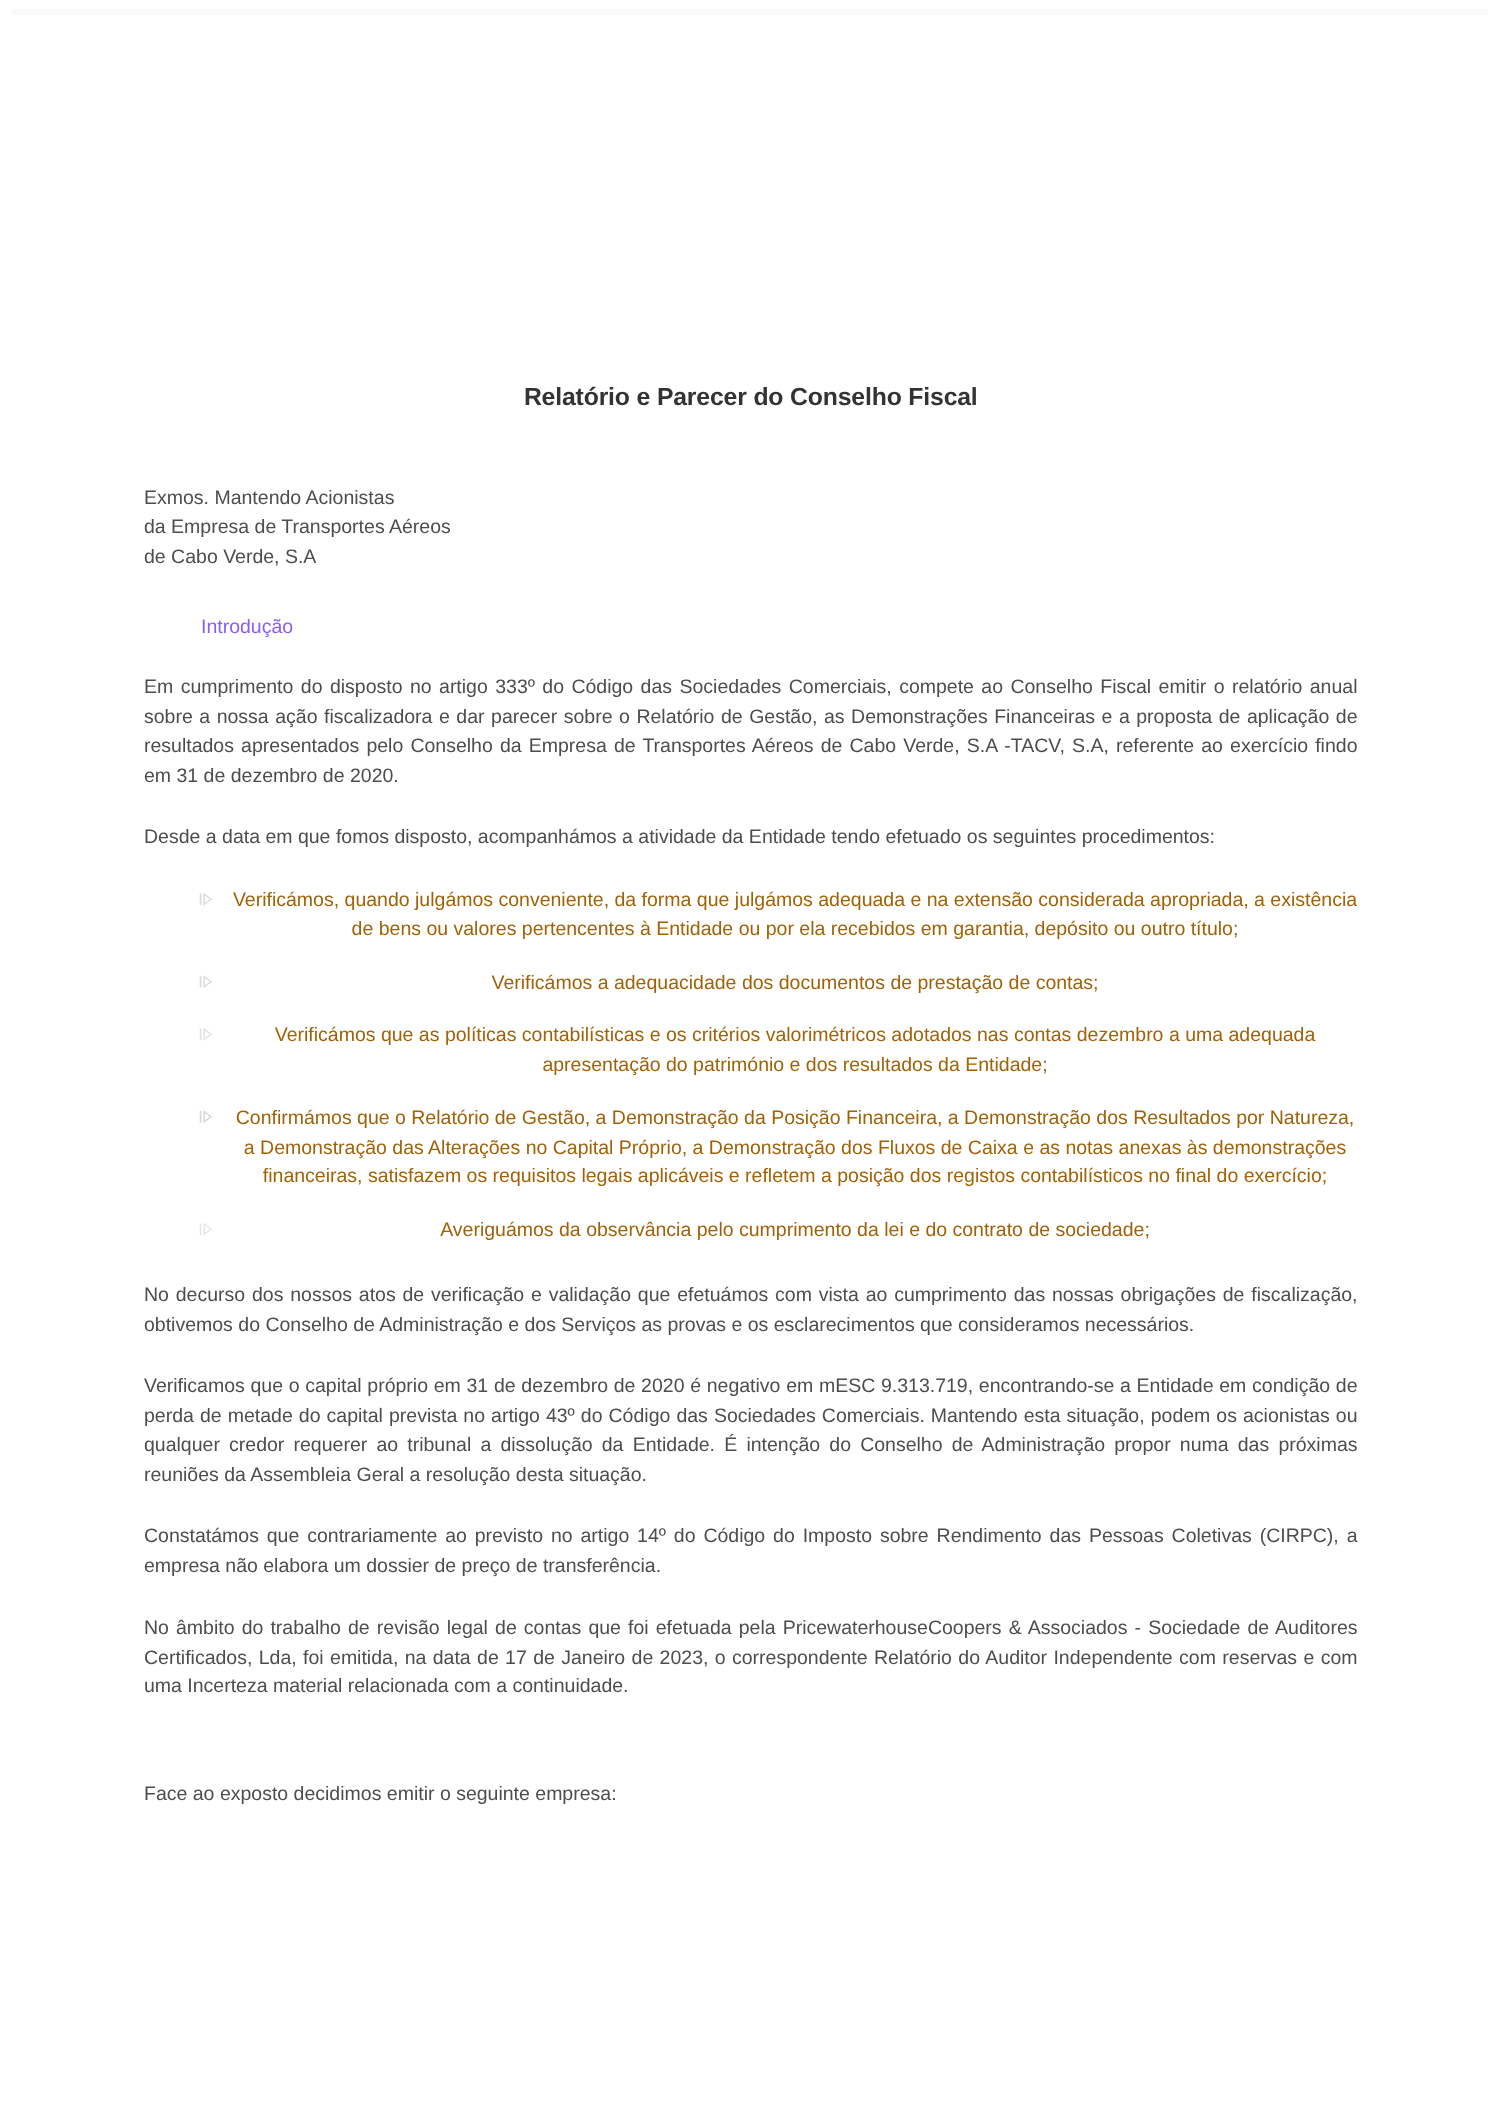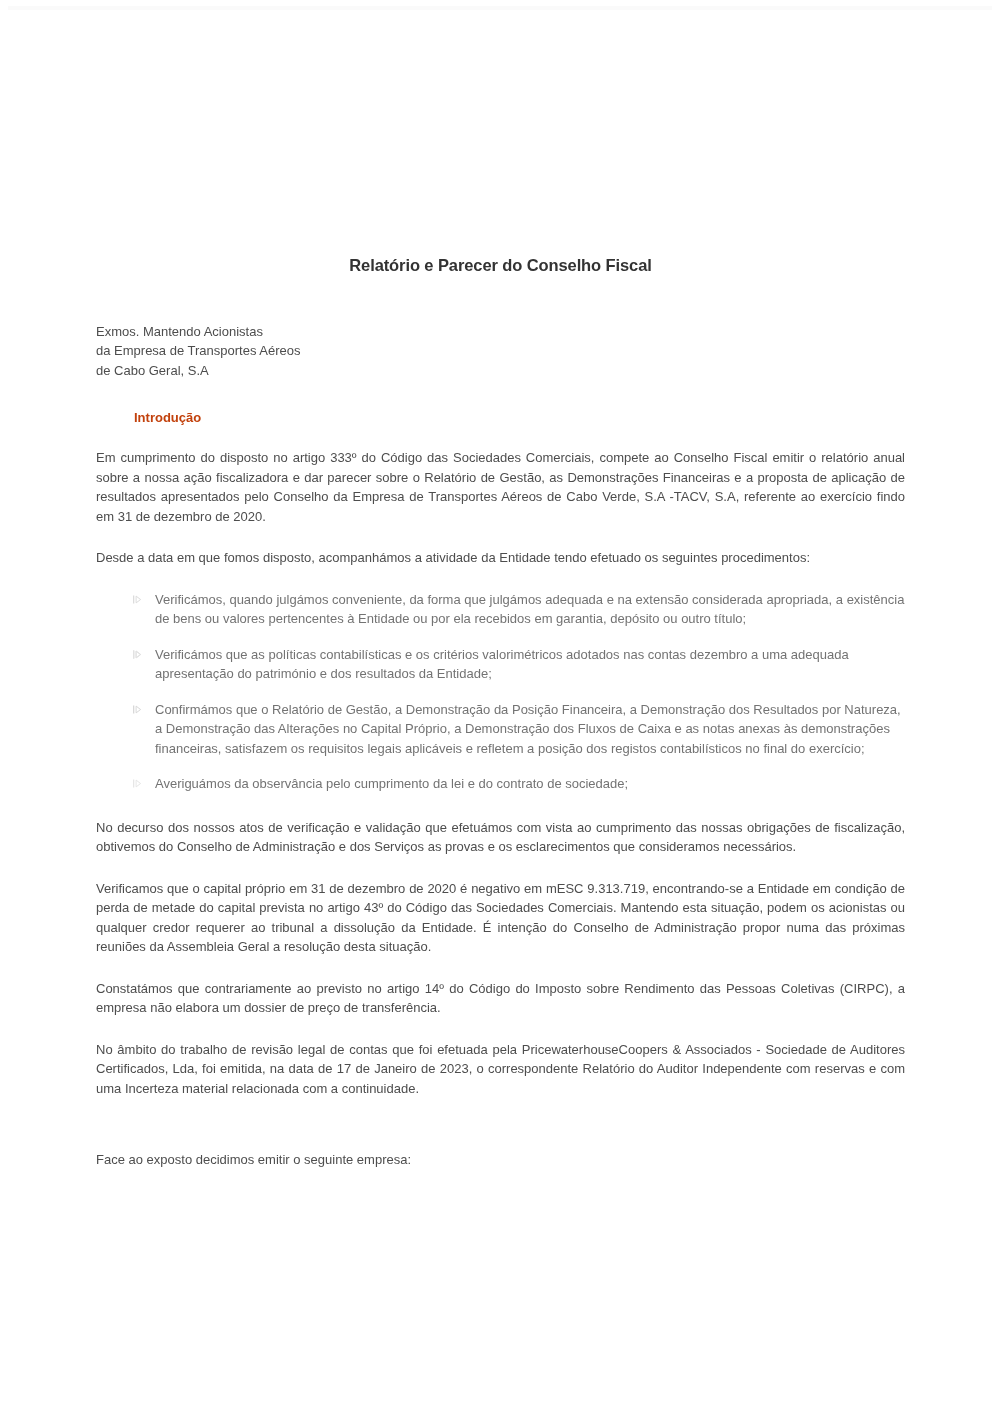--- a/index.html
+++ b/index.html
@@ -57,22 +57,22 @@
     margin-top: 46px;
     font-size: 13px;
     line-height: 19.5px;
     color: #4d4d4d;
   }
   .addressee div { white-space: nowrap; }
 
   .section-heading {
     margin-top: 29px;
     font-size: 13px;
-    font-weight: bold;
-    color: #c2410c;
+    font-weight: normal;
+    color: #8b5cf6;
     line-height: 17px;
     padding-left: 38px;
   }
 
   p.body-par {
     margin: 0;
     margin-top: 22px;
     font-size: 13px;
     line-height: 19.5px;
     color: #4d4d4d;
@@ -88,22 +88,22 @@
     margin: 0;
     padding: 0;
     margin-top: 22px;
   }
   ul.proc-list li {
     position: relative;
     padding-left: 59px;
     margin-bottom: 16px;
     font-size: 13px;
     line-height: 19.5px;
-    color: #737373;
-    text-align: left;
+    color: #a16207;
+    text-align: center;
   }
   ul.proc-list li:last-child { margin-bottom: 0; }
 
   .bullet-marker {
     position: absolute;
     left: 37px;
     top: 5px;
     width: 9px;
     height: 9px;
     line-height: 9px;
@@ -122,21 +122,21 @@
 
   <div class="scan-edge"></div>
 
   <div class="content">
 
     <h1 class="doc-title">Relatório e Parecer do Conselho Fiscal</h1>
 
     <div class="addressee">
       <div>Exmos. Mantendo Acionistas</div>
       <div>da Empresa de Transportes Aéreos</div>
-      <div>de Cabo Geral, S.A</div>
+      <div>de Cabo Verde, S.A</div>
     </div>
 
     <div class="section-heading">Introdução</div>
 
     <p class="body-par">Em cumprimento do disposto no artigo 333º do Código das Sociedades Comerciais, compete ao Conselho Fiscal emitir o relatório anual sobre a nossa ação fiscalizadora e dar parecer sobre o Relatório de Gestão, as Demonstrações Financeiras e a proposta de aplicação de resultados apresentados pelo Conselho da Empresa de Transportes Aéreos de Cabo Verde, S.A -TACV, S.A, referente ao exercício findo em 31 de dezembro de 2020.</p>
 
 
     <p class="body-par nojust">Desde a data em que fomos disposto, acompanhámos a atividade da Entidade tendo efetuado os seguintes procedimentos:</p>
 
     <ul class="proc-list">
@@ -149,20 +149,21 @@
         </span>
         <span>Verificámos, quando julgámos conveniente, da forma que julgámos adequada e na extensão considerada apropriada, a existência de bens ou valores pertencentes à Entidade ou por ela recebidos em garantia, depósito ou outro título;</span>
       </li>
       <li>
         <span class="bullet-marker">
           <svg width="9" height="9" viewBox="0 0 9 9" aria-hidden="true">
             <path d="M0 0.6 L0 8.4 L1.3 8.4 L1.3 0.6 Z" fill="#dcdcdc"></path>
             <path d="M3.1 1.1 L7.6 4.5 L3.1 7.9 Z" fill="none" stroke="#dcdcdc" stroke-width="1"></path>
           </svg>
         </span>
+        <span>Verificámos a adequacidade dos documentos de prestação de contas;</span>
       </li>
       <li>
         <span class="bullet-marker">
           <svg width="9" height="9" viewBox="0 0 9 9" aria-hidden="true">
             <path d="M0 0.6 L0 8.4 L1.3 8.4 L1.3 0.6 Z" fill="#e2e2e2"></path>
             <path d="M3.1 1.1 L7.6 4.5 L3.1 7.9 Z" fill="none" stroke="#e2e2e2" stroke-width="1"></path>
           </svg>
         </span>
         <span>Verificámos que as políticas contabilísticas e os critérios valorimétricos adotados nas contas dezembro a uma adequada apresentação do património e dos resultados da Entidade;</span>
       </li>

